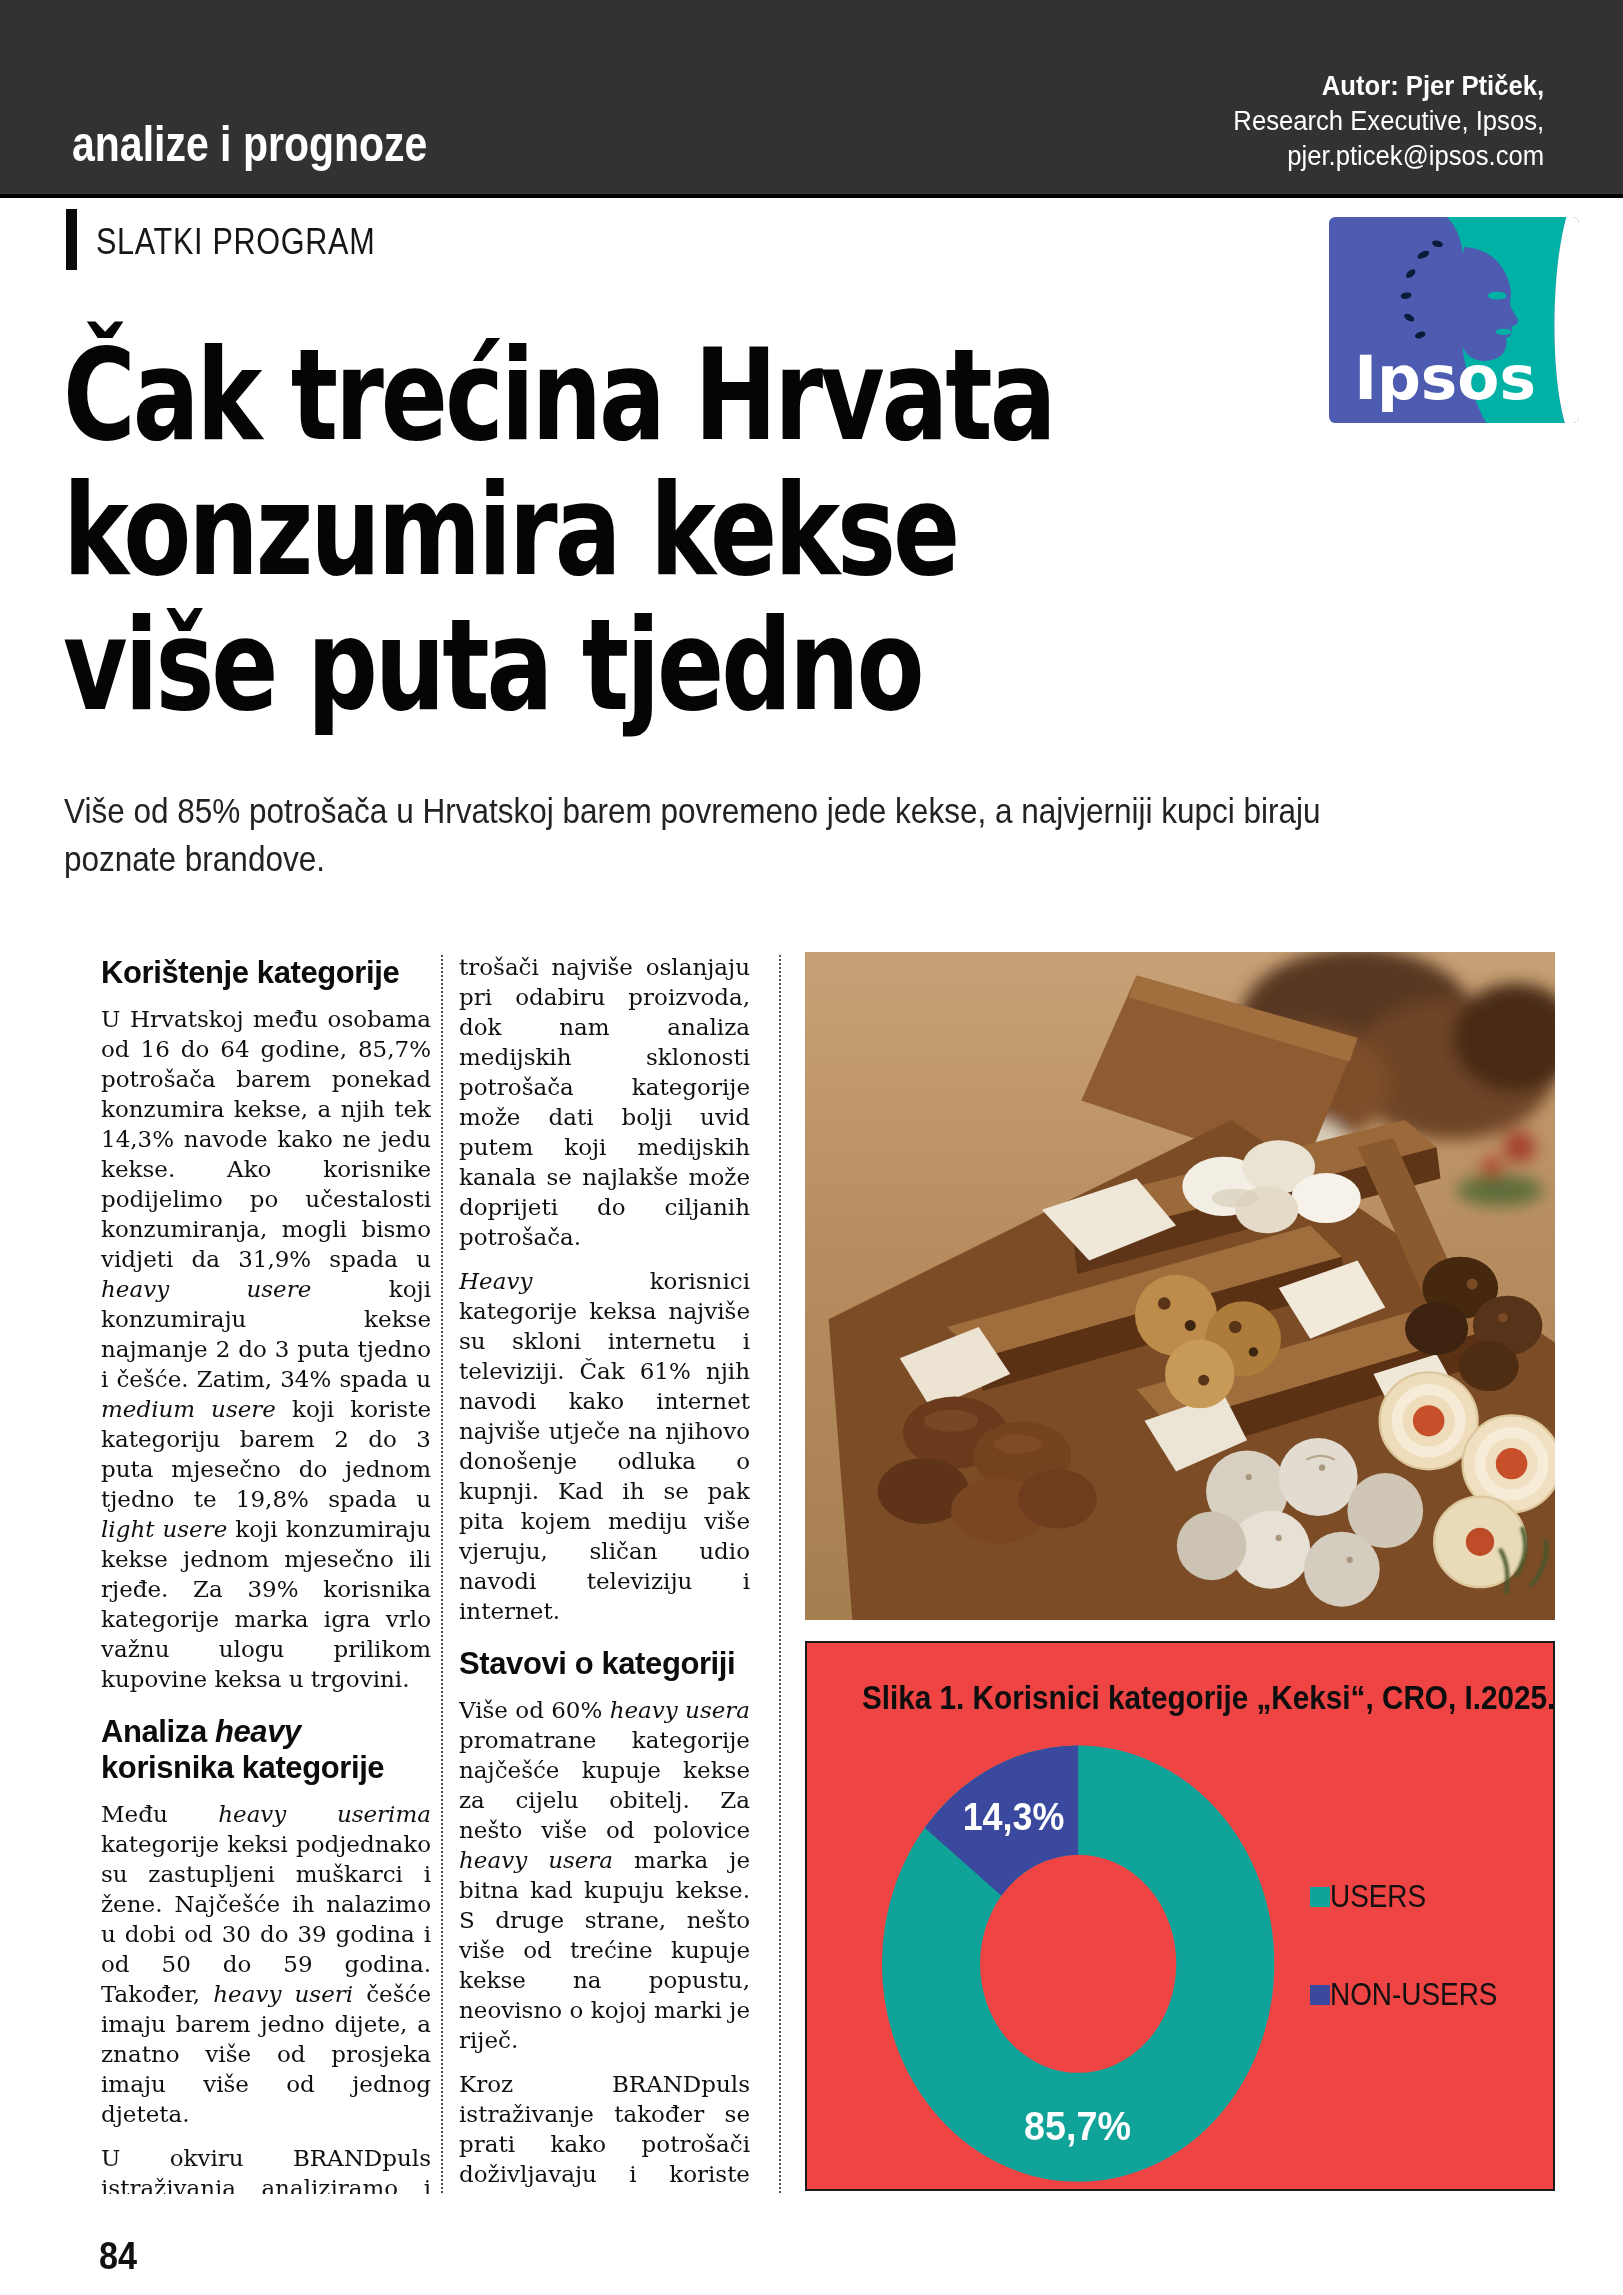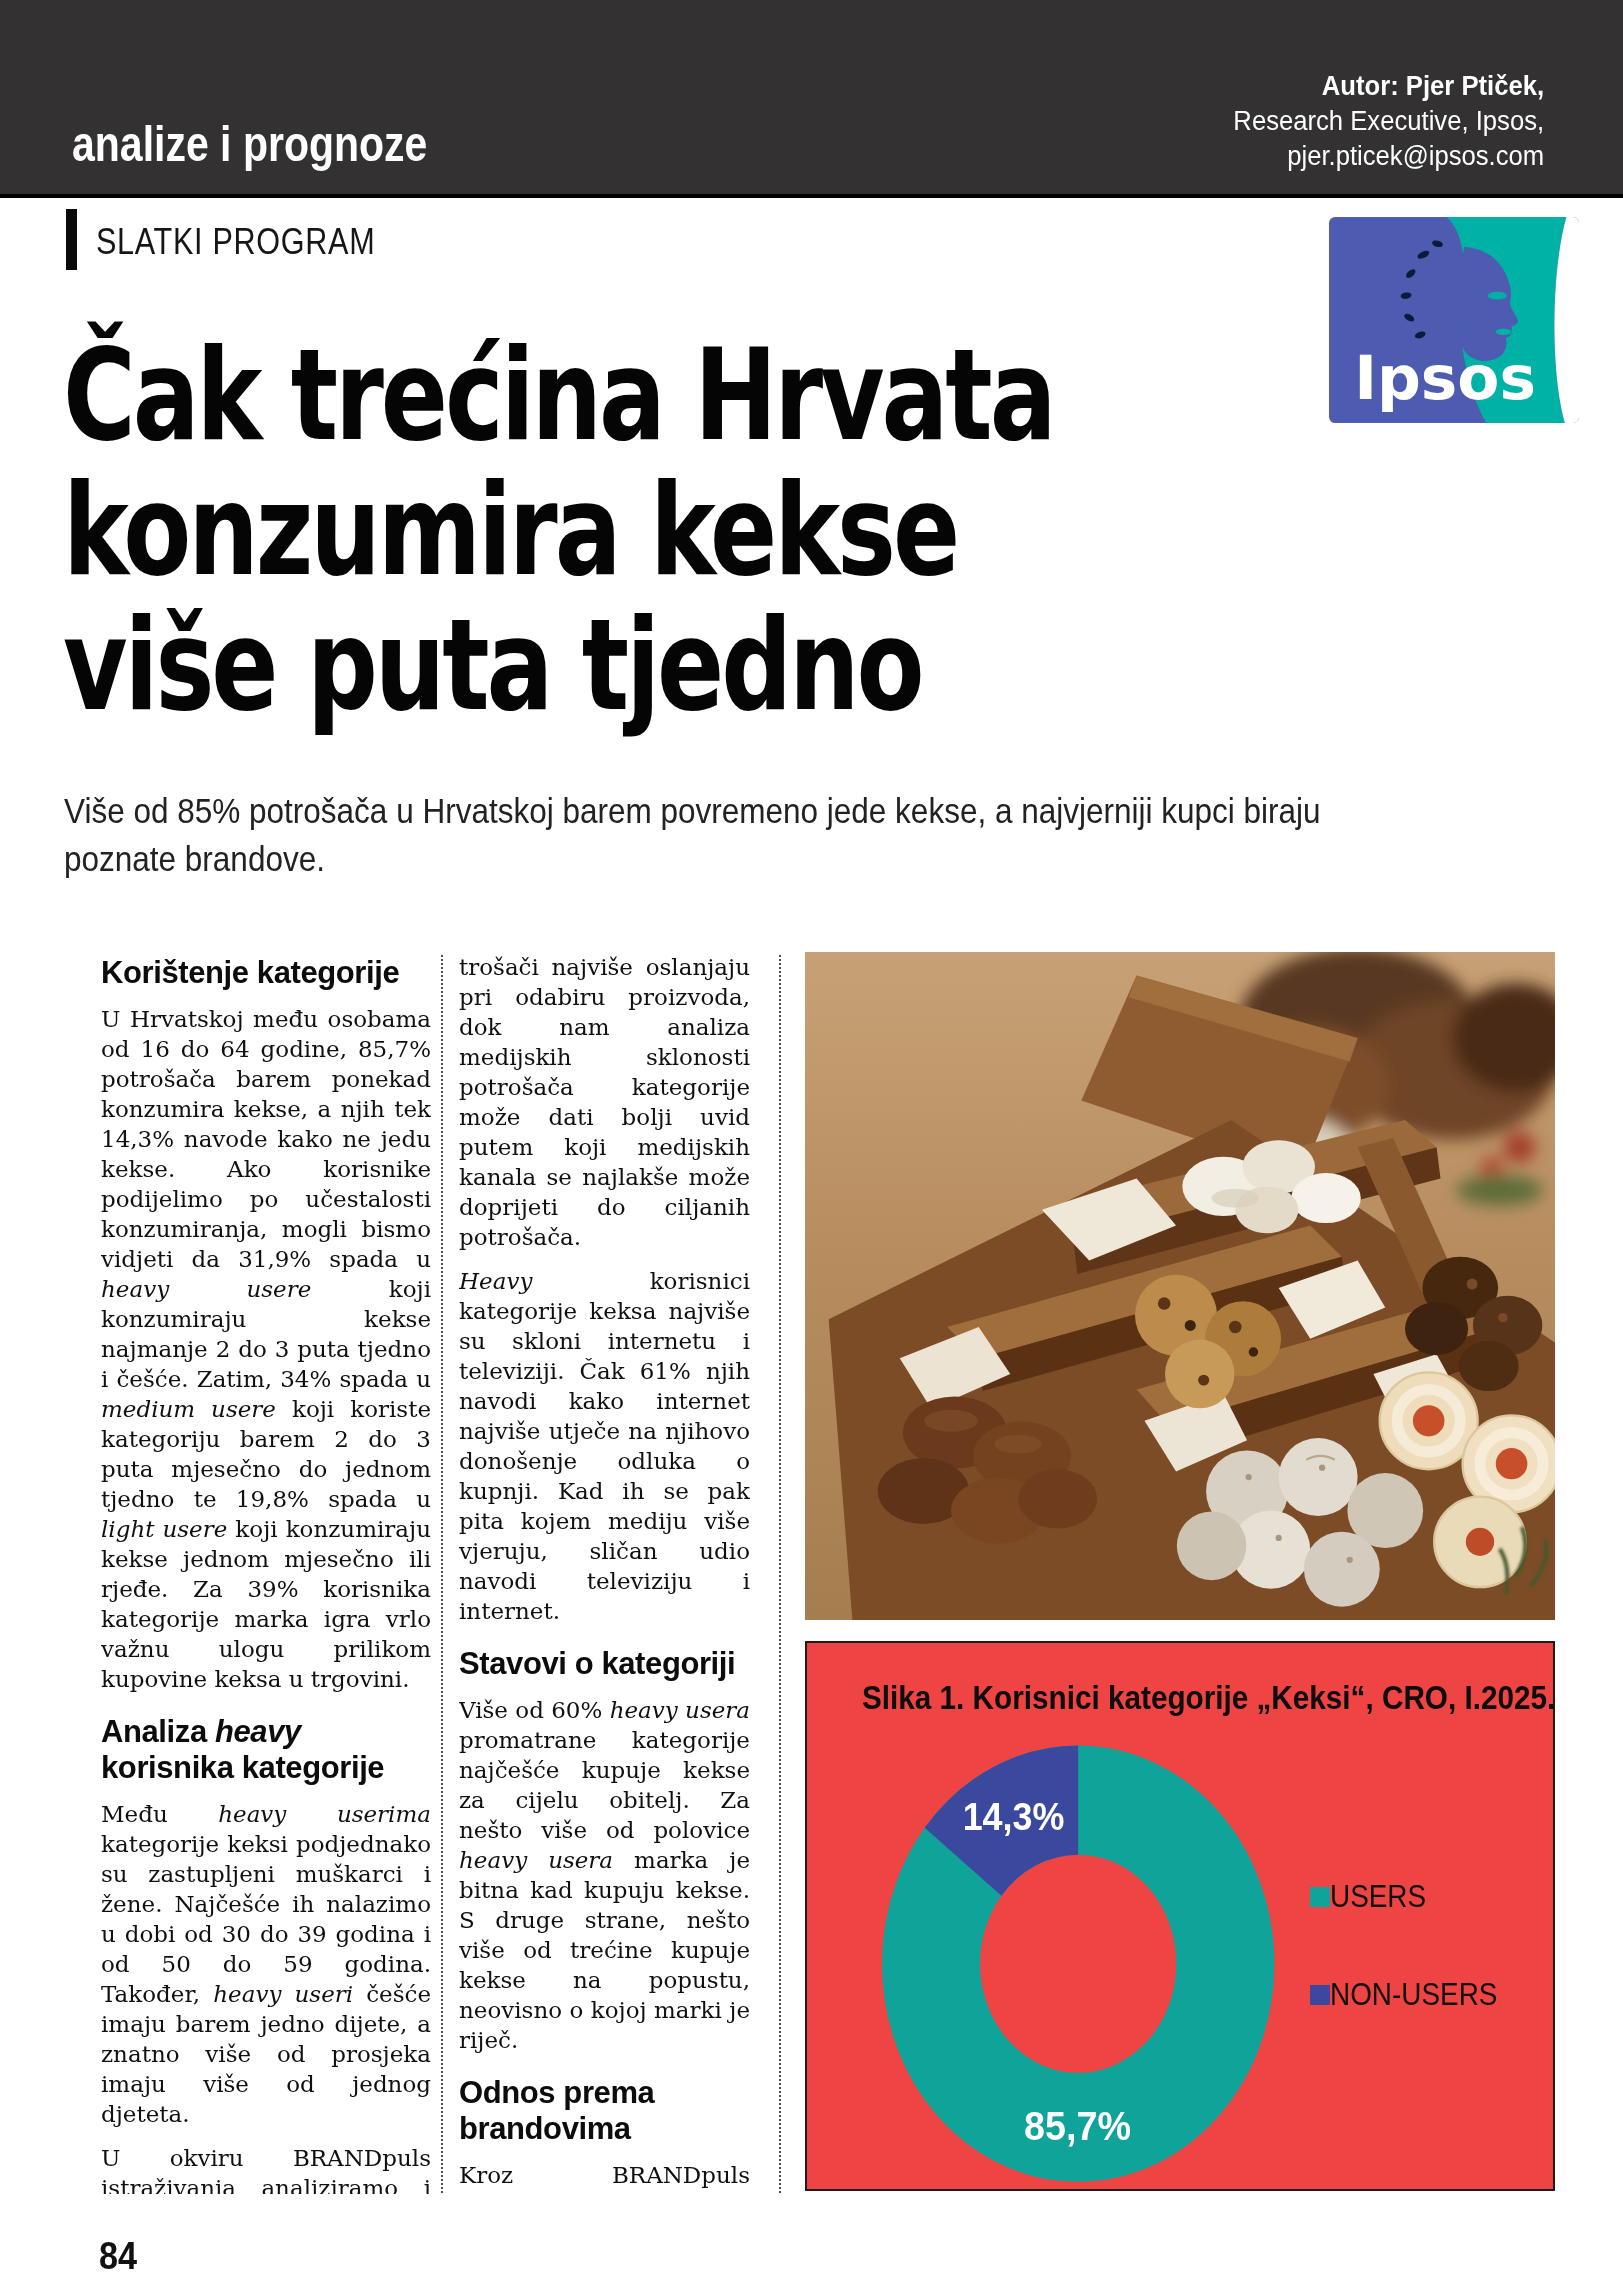--- a/index.html
+++ b/index.html
@@ -131,21 +131,20 @@
       <div class="art-heading">Analiza <i>heavy</i> korisnika kategorije</div>
       <div class="art-para">Među <i>heavy userima</i> kategorije keksi podjednako su zastupljeni muškarci i žene. Najčešće ih nalazimo u dobi od 30 do 39 godina i od 50 do 59 godina. Također, <i>heavy useri</i> češće imaju barem jedno dijete, a znatno više od prosjeka imaju više od jednog djeteta.</div>
       <div class="art-para">U okviru BRANDpuls istraživanja analiziramo i kategorije poput kupovnih i medijskih navika potrošača. Uvid u kupovne navike otkriva nam na što se po-</div>
     </div>
   <div class="abs colsep" style="left:441px"></div>
   <div class="abs" id="col2">
       <div class="art-para">trošači najviše oslanjaju pri odabiru proizvoda, dok nam analiza medijskih sklonosti potrošača kategorije može dati bolji uvid putem koji medijskih kanala se najlakše može doprijeti do ciljanih potrošača.</div>
       <div class="art-para"><i>Heavy</i> korisnici kategorije keksa najviše su skloni internetu i televiziji. Čak 61% njih navodi kako internet najviše utječe na njihovo donošenje odluka o kupnji. Kad ih se pak pita kojem mediju više vjeruju, sličan udio navodi televiziju i internet.</div>
       <div class="art-heading">Stavovi o kategoriji</div>
       <div class="art-para">Više od 60% <i>heavy usera</i> promatrane kategorije najčešće kupuje kekse za cijelu obitelj. Za nešto više od polovice <i>heavy usera</i> marka je bitna kad kupuju kekse. S druge strane, nešto više od trećine kupuje kekse na popustu, neovisno o kojoj marki je riječ.</div>
-      <div class="art-heading">Odnos prema brandovima</div>
       <div class="art-para">Kroz BRANDpuls istraživanje također se prati kako potrošači doživljavaju i koriste pojedine brandove unutar istraživane kategorije. Taj odnos se prikazuje kroz BRANDpiramide, gdje svaka razina označava jednu kategoriju odnosa korisnika i branda. Jedna od najvažnijih</div>
     </div>
   <div class="abs colsep" style="left:779px"></div>
 
   <div class="abs" id="photo">
     <svg width="750" height="668" viewBox="0 0 950 855" preserveAspectRatio="none">
       <defs>
         <linearGradient id="bgG" x1="0" y1="0" x2="0" y2="1">
           <stop offset="0" stop-color="#c7a176"></stop>
             <stop offset=".45" stop-color="#b78d5f"></stop>

